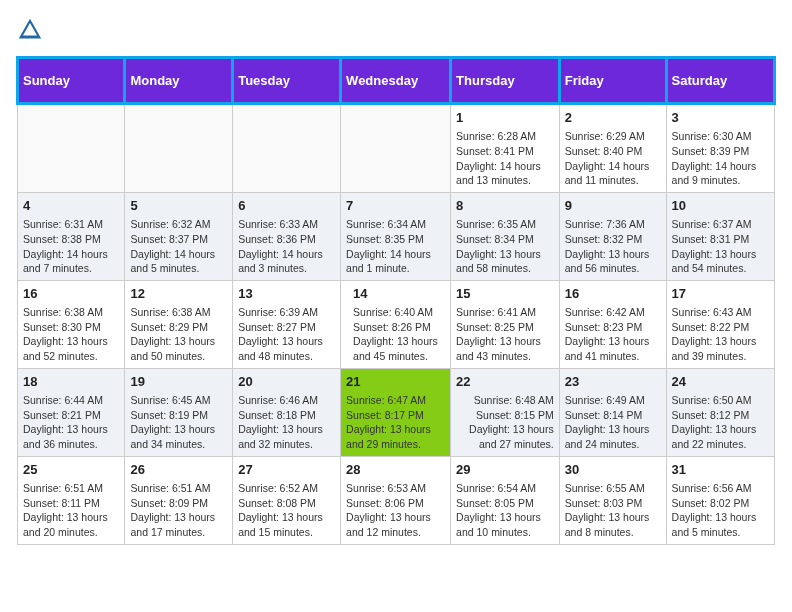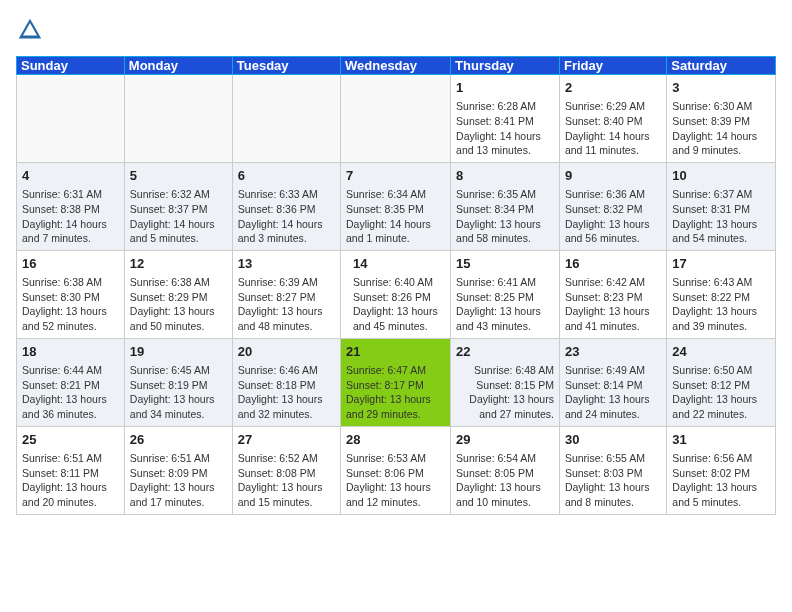--- a/index.html
+++ b/index.html
@@ -44,27 +44,27 @@
     .location {
       font-size: 16px;
       color: #555;
     }
     .calendar {
       width: 100%;
       border-collapse: collapse;
       border: 1px solid #ccc;
     }
     .calendar th {
-      background: #1d4ed8;
+      background: #6d28d9;
       color: #fff;
       font-size: 13px;
       font-weight: bold;
-      padding: 1px 4px;
+      padding: 14px 4px;
       text-align: left;
-      border: 1px solid #0ea5e9;
+      border: 3px solid #0ea5e9;
     }
     .calendar td {
       vertical-align: top;
       border: 1px solid #ccc;
       padding: 4px 5px;
       width: 113px;
       min-height: 80px;
       font-size: 10.5px;
       line-height: 1.4;
       background: #fff;
@@ -181,21 +181,21 @@
         </td>
         <td style="background: rgb(238, 242, 247);">
           <span class="day-number">8</span>
           <div class="day-info" style="white-space: pre-line;">Sunrise: 6:35 AM
 Sunset: 8:34 PM
 Daylight: 13 hours
 and 58 minutes.</div>
         </td>
         <td style="background: rgb(238, 242, 247);">
           <span class="day-number">9</span>
-          <div class="day-info" style="white-space: pre-line;">Sunrise: 6:36 AM
+          <div class="day-info" style="white-space: pre-line;">Sunrise: 7:36 AM
 Sunset: 8:32 PM
 Daylight: 13 hours
 and 56 minutes.</div>
         </td>
         <td style="background: rgb(238, 242, 247);">
           <span class="day-number">10</span>
           <div class="day-info" style="white-space: pre-line;">Sunrise: 6:37 AM
 Sunset: 8:31 PM
 Daylight: 13 hours
 and 54 minutes.</div>

